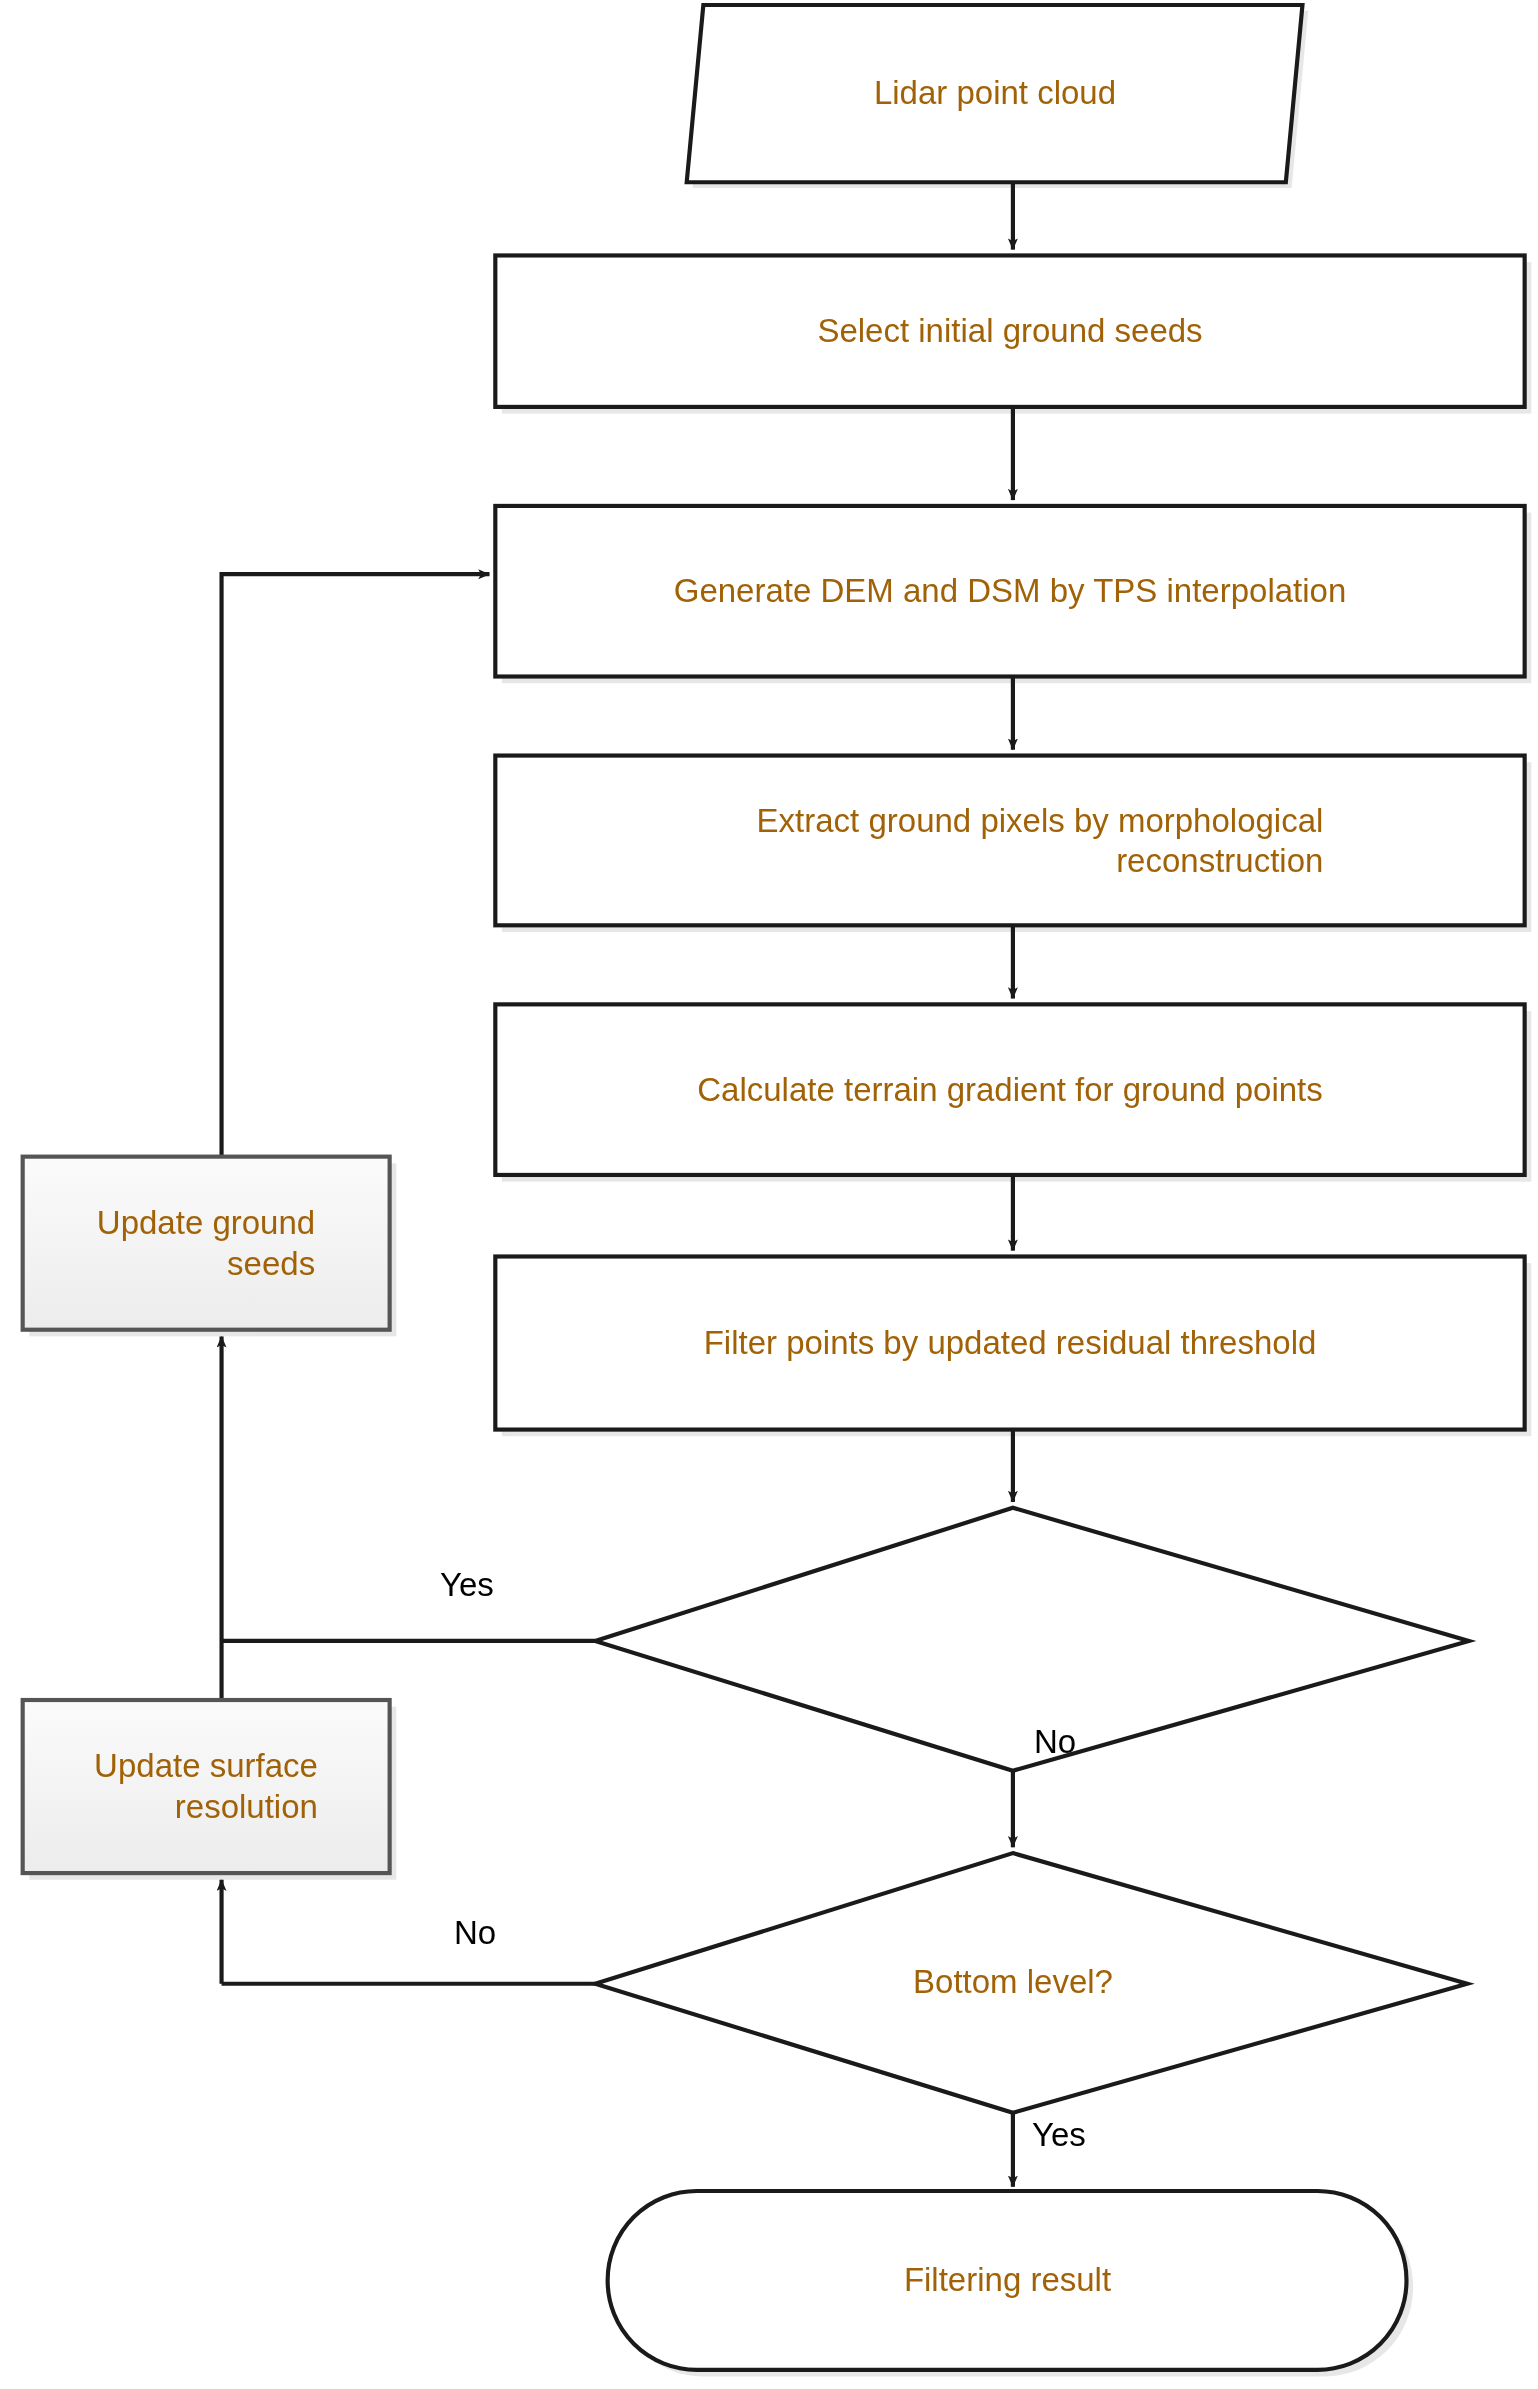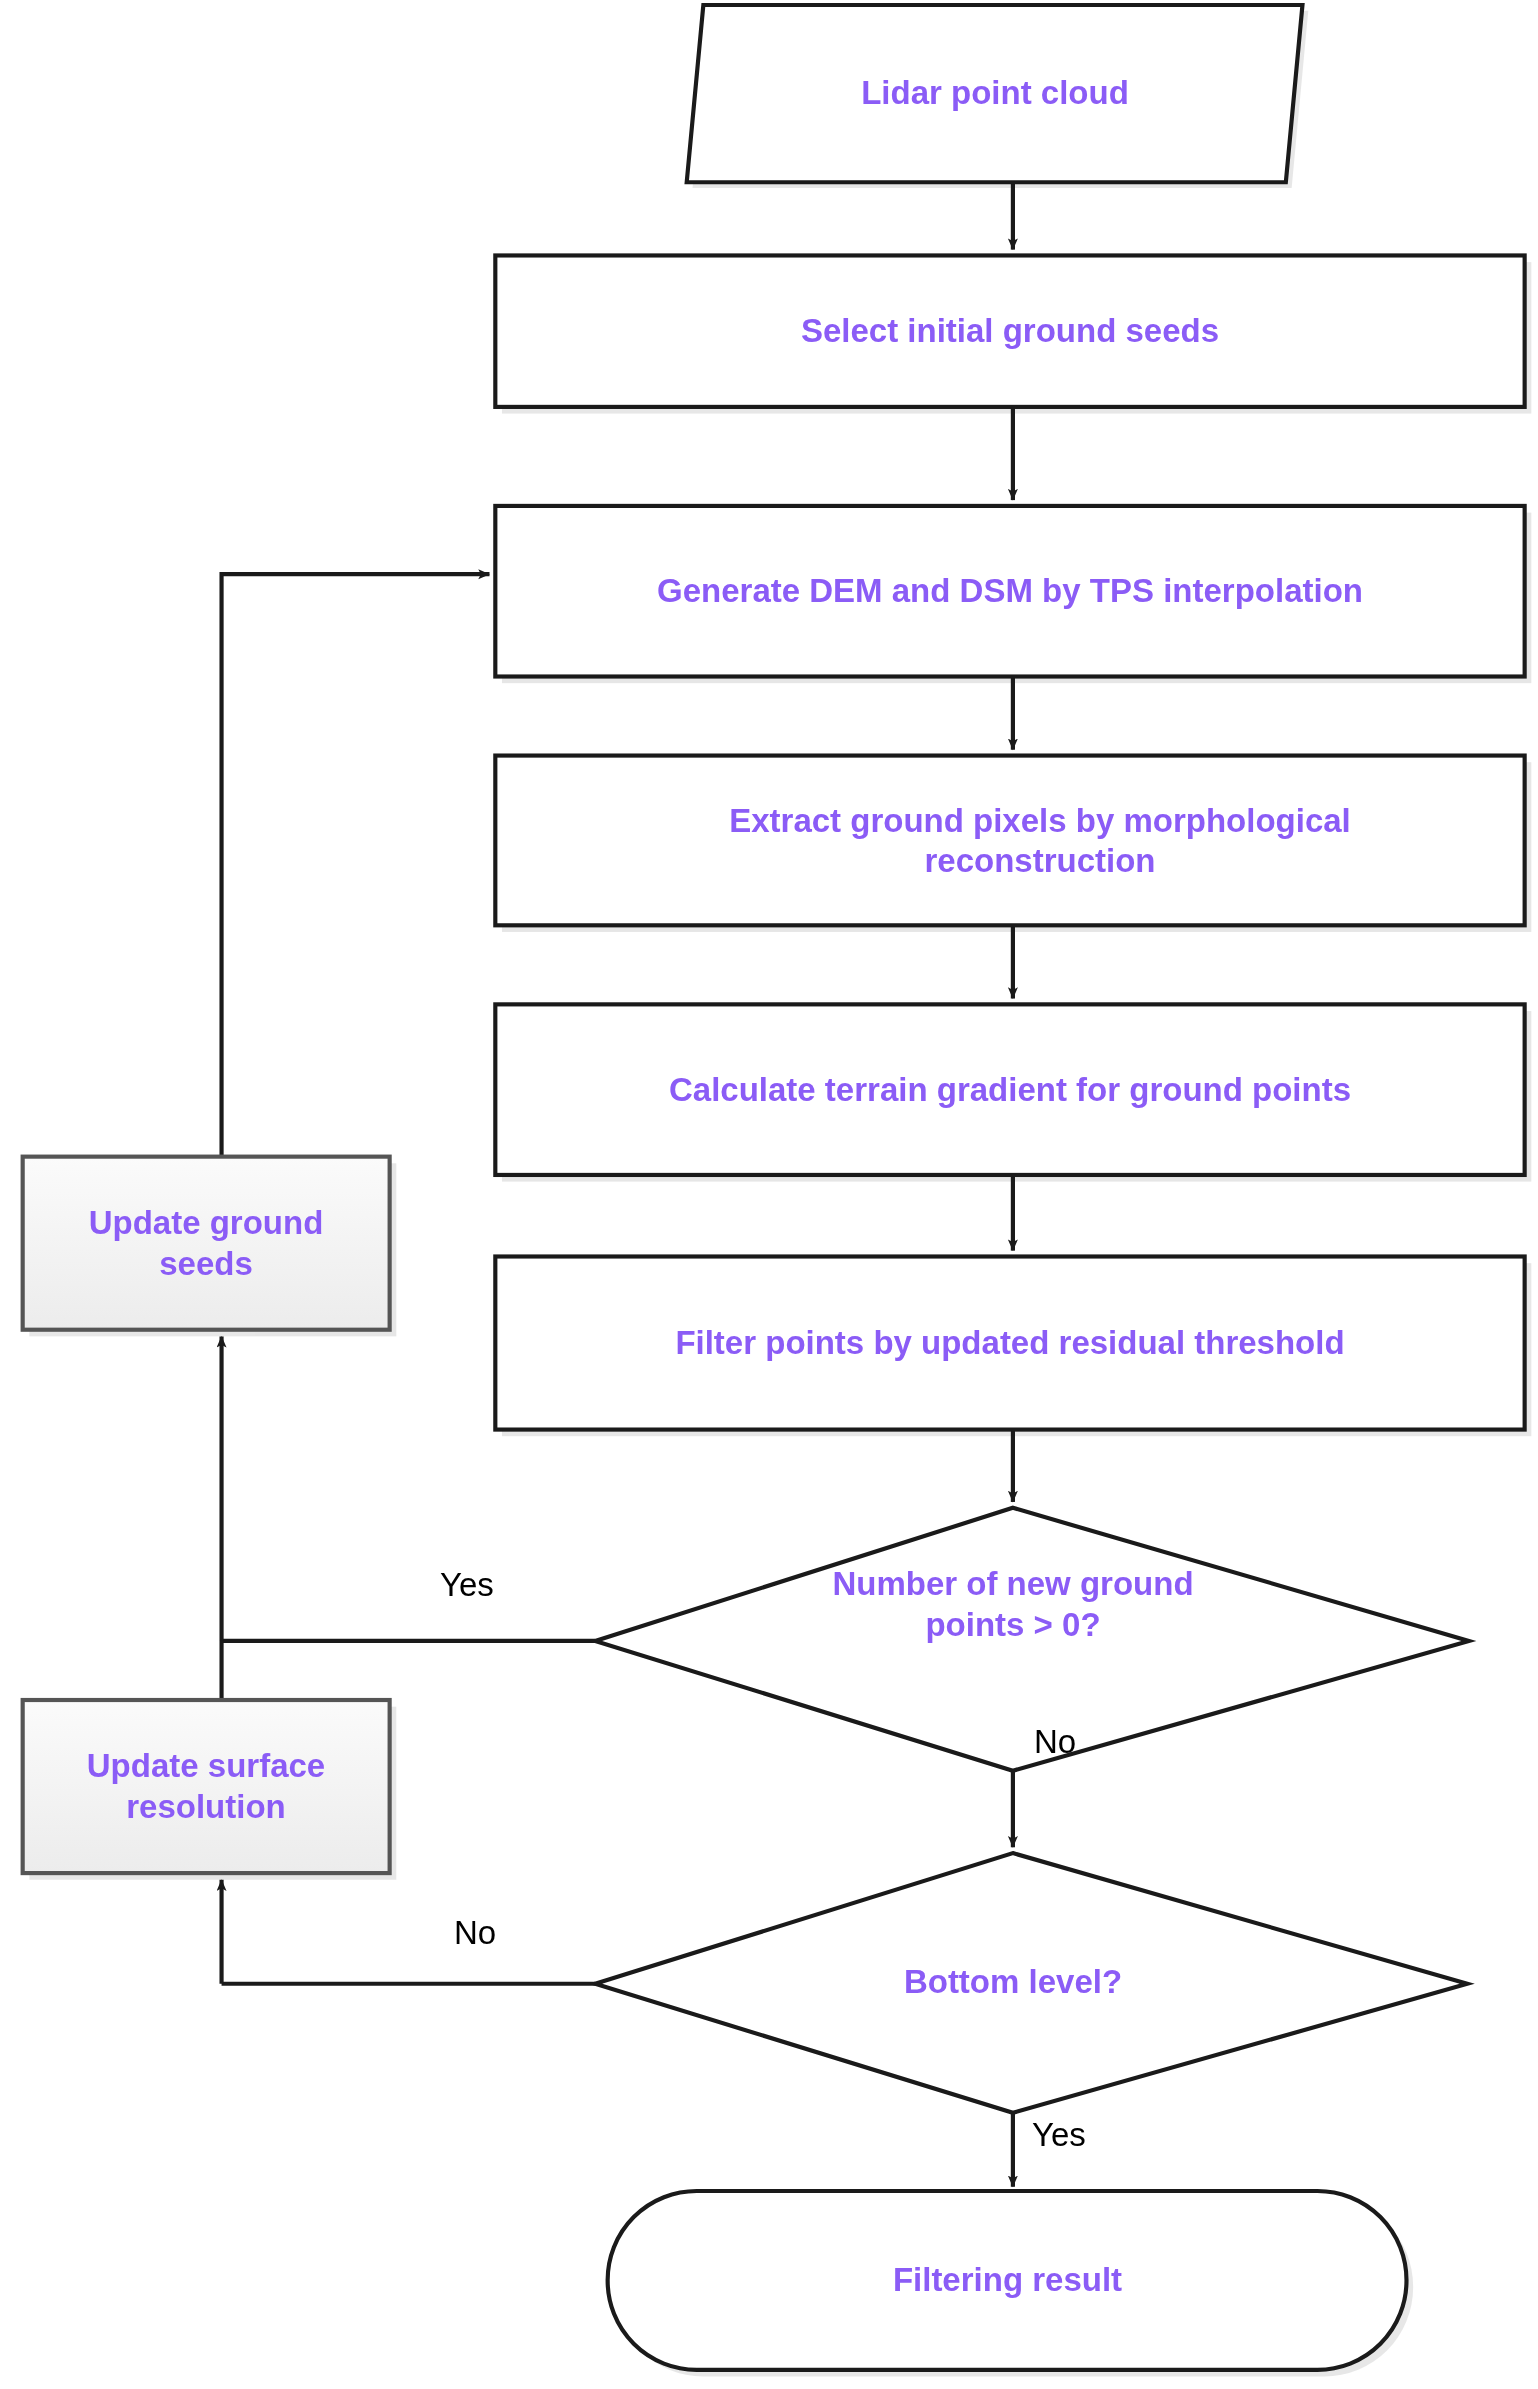--- a/index.html
+++ b/index.html
@@ -23,29 +23,28 @@
     top: 0;
     left: 0;
     width: 1539px;
     height: 2389px;
   }
   .node-label {
     position: absolute;
     display: flex;
     align-items: center;
     justify-content: center;
-    text-align: center;
-    color: #8b5cf6;
+    text-align: right;
+    color: #a16207;
     font-family: "Liberation Sans", sans-serif;
     font-size: 33px;
     line-height: 1.22;
     letter-spacing: 0px;
     pointer-events: none;
     white-space: pre-line;
-    font-weight: bold;
   }
   .edge-label {
     position: absolute;
     color: #000000;
     font-family: "Liberation Sans", sans-serif;
     font-size: 33px;
     line-height: 1;
     white-space: nowrap;
     text-align: right;
   }
@@ -137,22 +136,20 @@
   <div class="node-label" style="left:495px; top:1005px; width:1030px; height:171px;">Calculate terrain gradient for ground points</div>
 
   <div class="node-label" style="left:495px; top:1257px; width:1030px; height:173px;">Filter points by updated residual threshold</div>
 
   <div class="node-label" style="left:22.5px; top:1700px; width:367px; height:173px;">Update surface
 resolution</div>
 
   <div class="node-label" style="left:22.5px; top:1157px; width:367px; height:173px;">Update ground
 seeds</div>
 
-  <div class="node-label" style="left:716px; top:1558px; width:594px; height:93px;">Number of new ground
-points &gt; 0?</div>
 
   <div class="node-label" style="left:716px; top:1957px; width:594px; height:50px;">Bottom level?</div>
 
   <div class="node-label" style="left:608px; top:2191px; width:799px; height:179px;">Filtering result</div>
 
   <div class="edge-label" style="left:440px; top:1568px;">Yes</div>
 
   <div class="edge-label" style="left:1034px; top:1725px;">No</div>
 
   <div class="edge-label" style="left:454px; top:1916px;">No</div>

